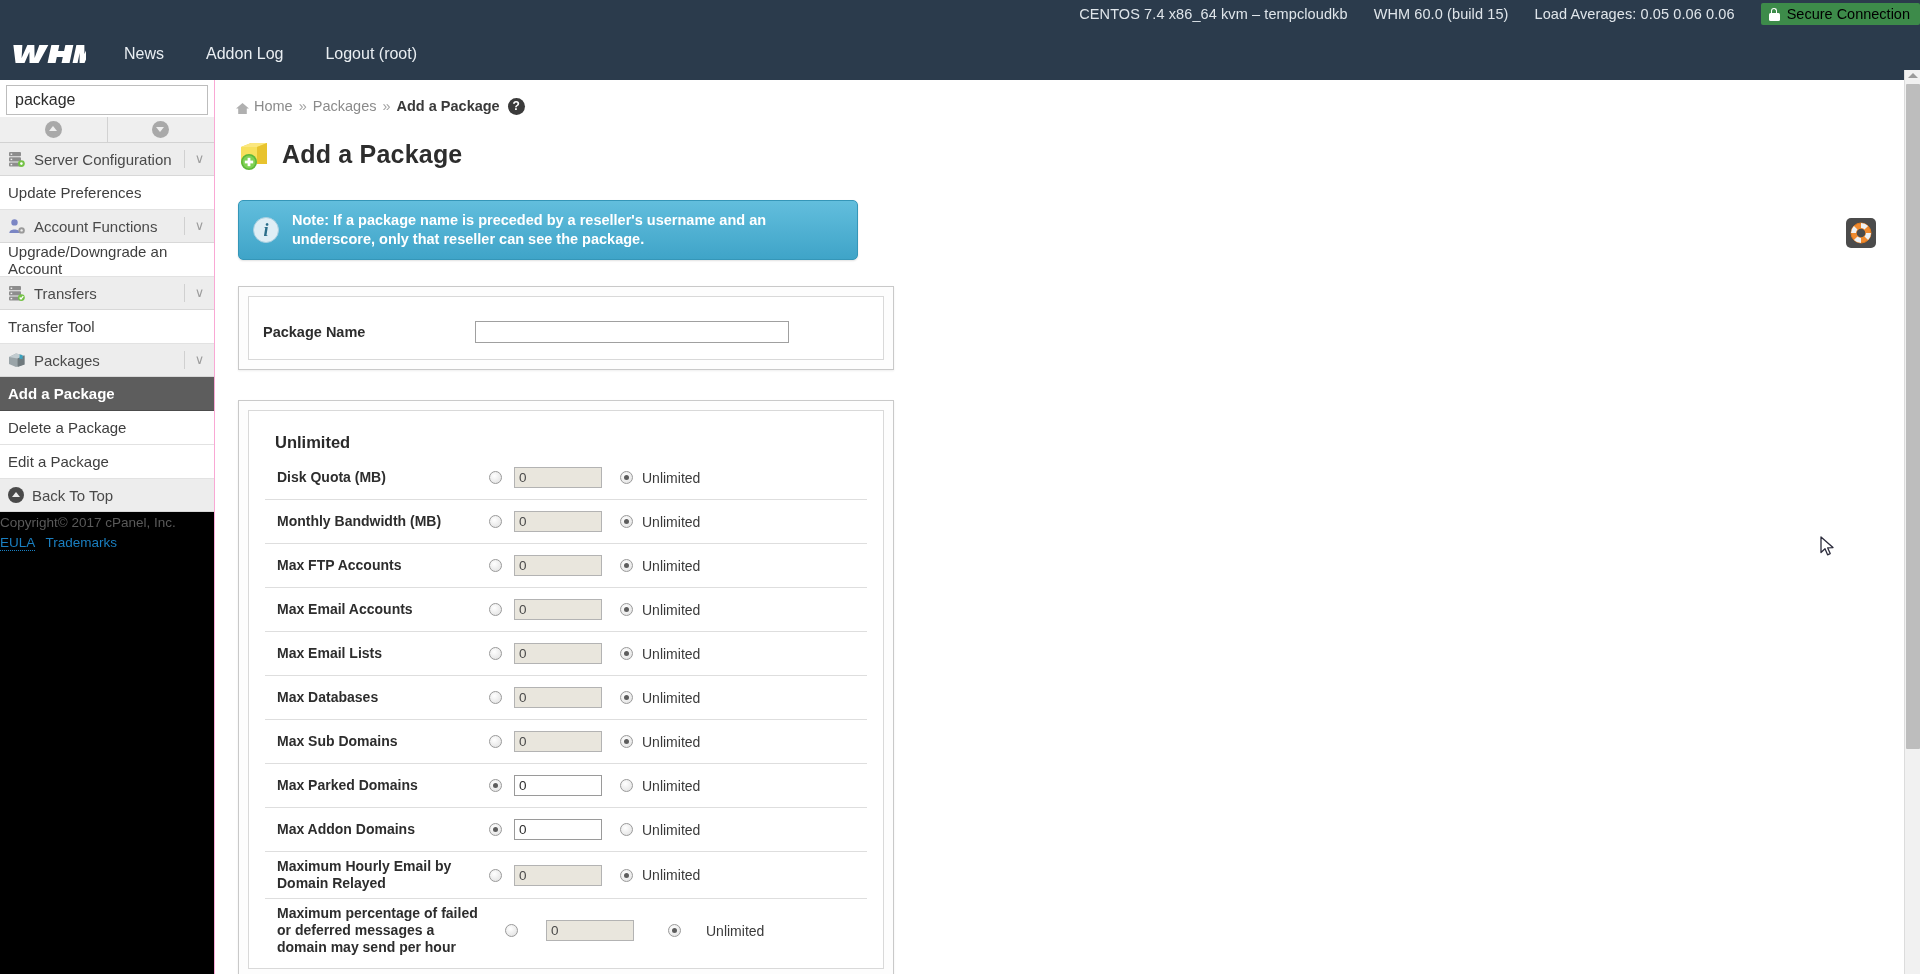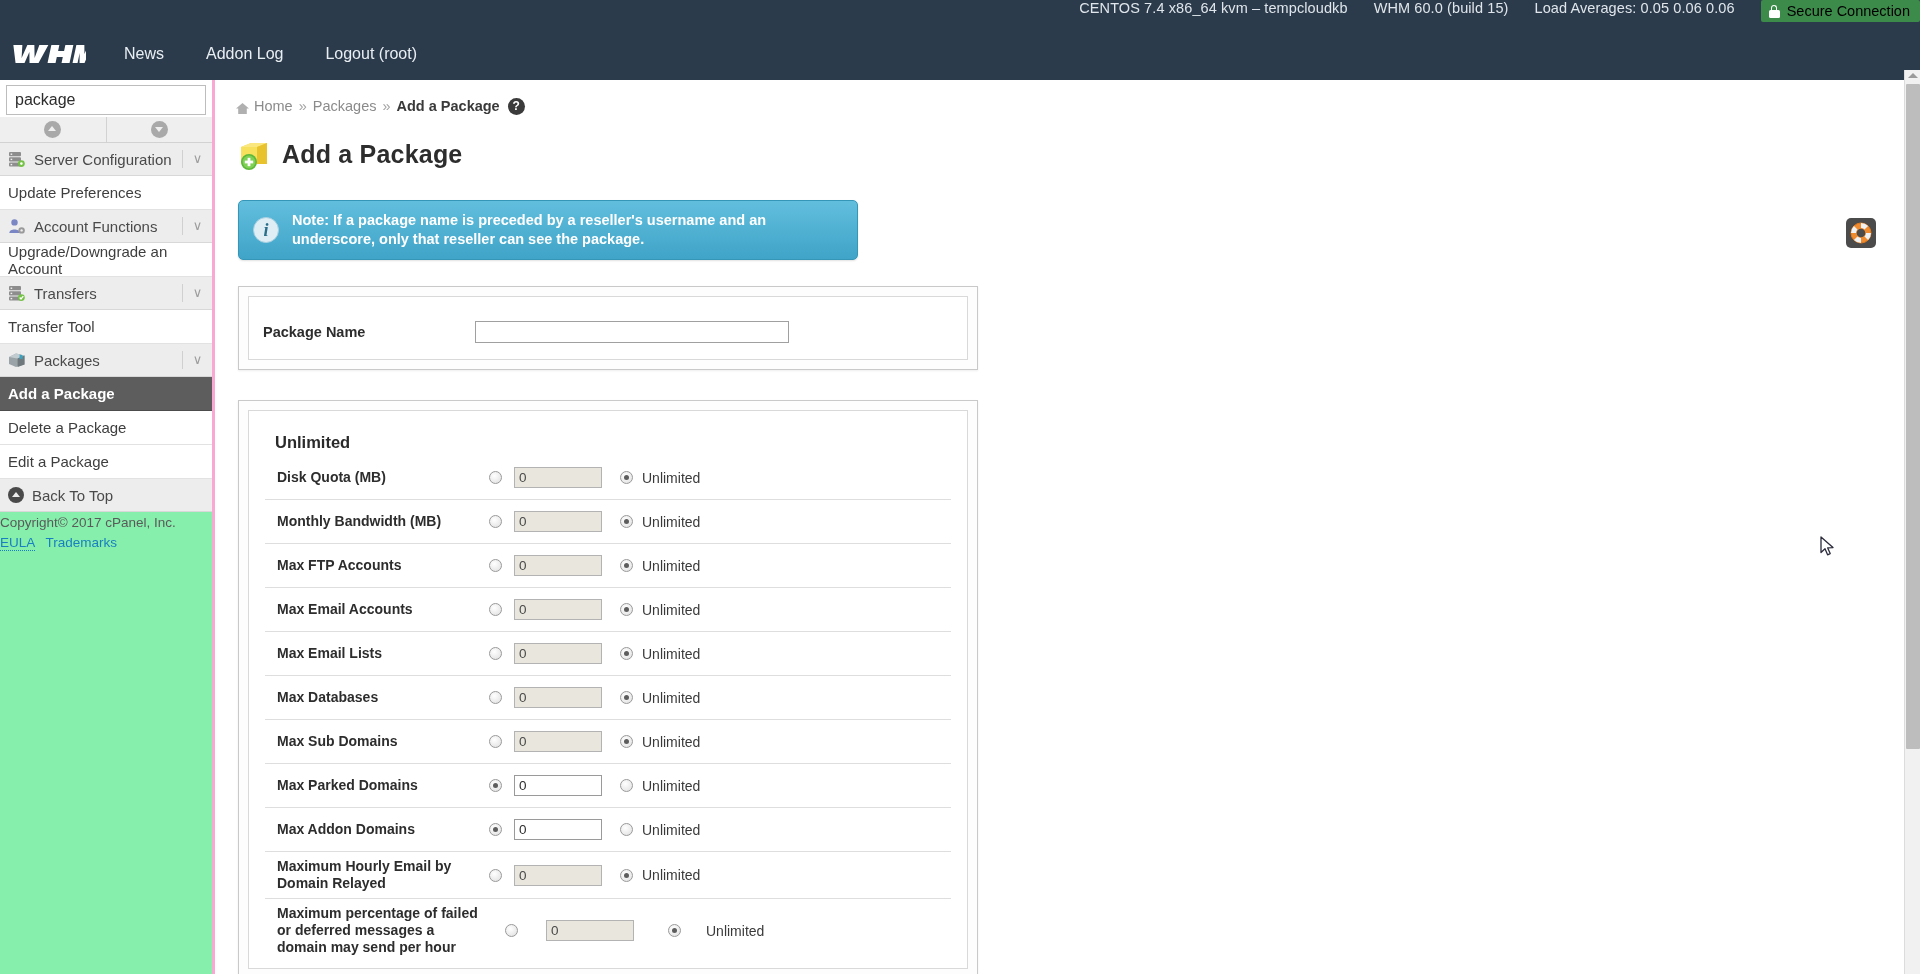--- a/index.html
+++ b/index.html
@@ -11,21 +11,21 @@
     background: #ffffff;
   }
 
   
   #topbar {
     position: absolute; top: 0; left: 0;
     width: 1920px; height: 28px;
     background: #2b3b4c;
     color: #dfe5ea;
     font-size: 14.5px;
-    display: flex; justify-content: flex-end;
+    display: flex; align-items: center; justify-content: flex-end;
   }
   .tb-item { margin-right: 26px; white-space: nowrap; letter-spacing: .1px; }
   #secure-badge {
     background: #3d8b4a;
     color: #000000;
     height: 22px;
     display: flex; align-items: center;
     padding: 0 10px 0 8px;
     margin-right: 0px;
     font-size: 14.5px;
@@ -61,22 +61,22 @@
   #whm-logo svg { display:block; }
   .hdr-link {
     color: #e9eef2; font-size: 16px; margin-right: 42px;
     text-decoration: none; white-space: nowrap;
   }
 
   
   #sidebar {
     position: absolute; top: 80px; left: 0;
     width: 215px; height: 894px;
-    background: #86efac;
-    border-right: 3px solid #f9a8d4;
+    background: #000000;
+    border-right: 1px solid #f9a8d4;
     overflow: hidden;
   }
   #search-wrap {
     height: 37px; padding: 5px 6px 0 6px;
     background: #ffffff;
   }
   #search-box {
     position: relative; height: 30px;
     border: 1px solid #bdbdbd; background: #fff;
     display: flex; align-items: center;
@@ -214,21 +214,21 @@
     font-size: 18px; text-align: center; line-height: 25px;
     margin-right: 13px; flex: 0 0 auto;
   }
   #notice-text {
     color: #ffffff; font-size: 14.5px; font-weight: bold;
     line-height: 19px; max-width: 540px;
   }
 
   .panel {
     margin: 26px 0 0 22px;
-    width: 740px;
+    width: 656px;
     background: #fdfdfd;
     border: 1px solid #c9c9c9;
     box-shadow: 0 1px 2px rgba(0,0,0,.07);
     padding: 9px;
   }
   .panel-inner {
     background: #ffffff; border: 1px solid #d9d9d9;
     padding: 14px 14px 6px 14px;
   }
 

